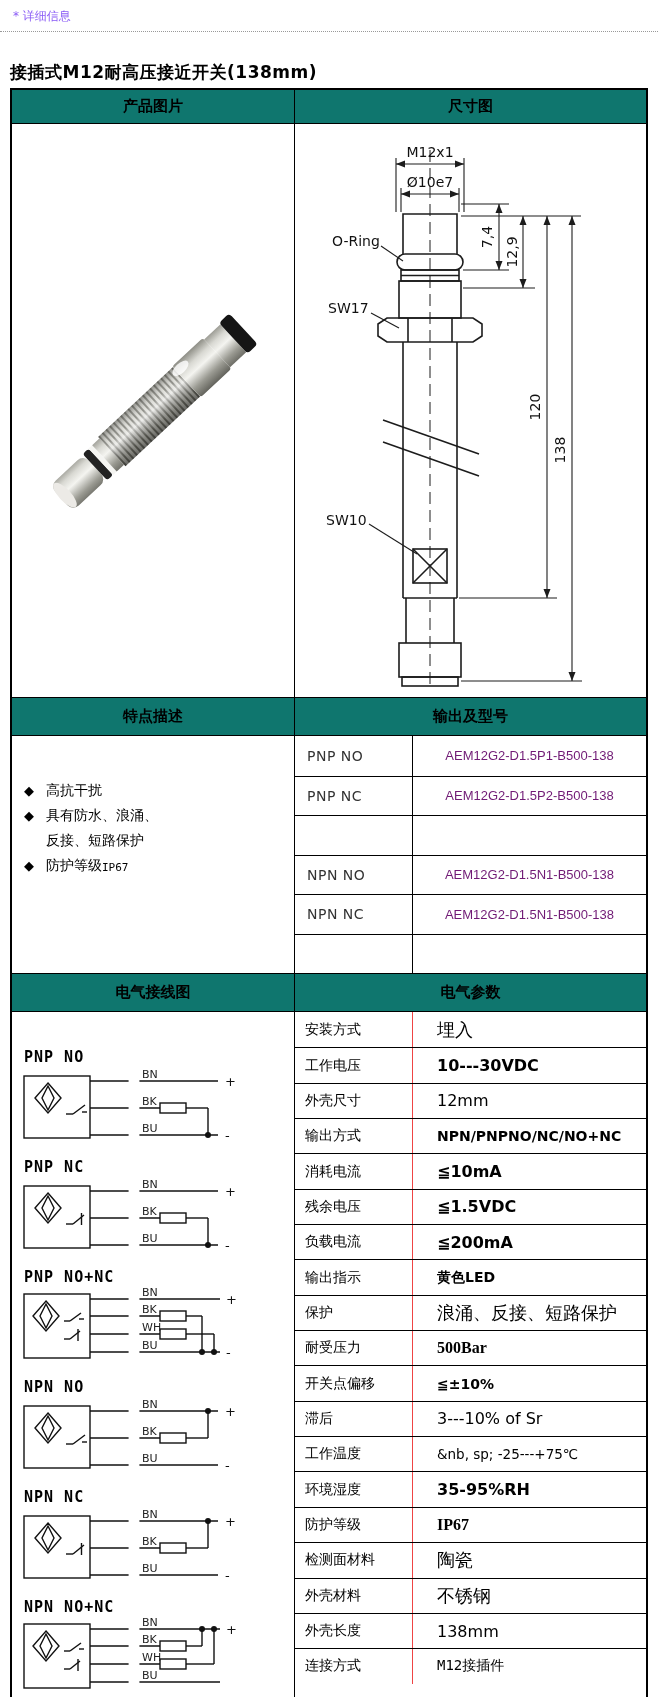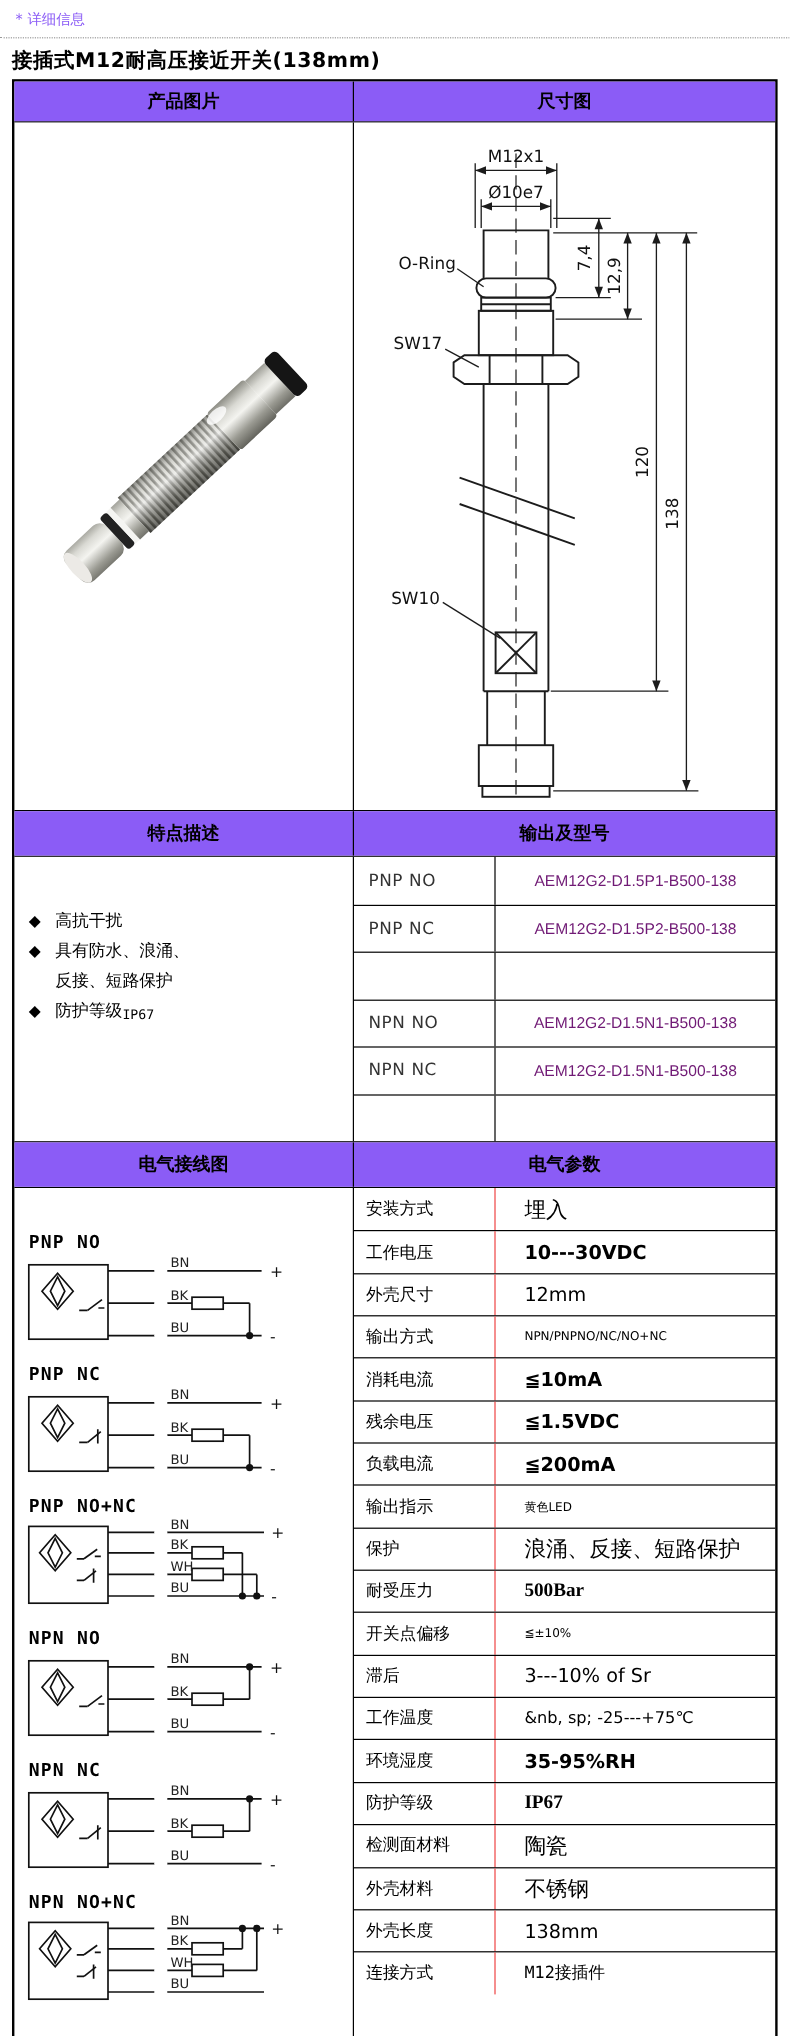--- a/index.html
+++ b/index.html
@@ -1,24 +1,24 @@
 <!DOCTYPE html>
 <html><head>
 <meta charset="utf-8">
 <style>
   html,body{margin:0;padding:0;background:#fff;}
   body{width:658px;font-family:"DejaVu Sans","Liberation Sans",sans-serif;color:#000;}
   .note{font-size:12px;color:#8b5cf6;padding:8px 0 6px 13px;}
   .dotline{border-top:1px dotted #999;height:0;}
-  .title{font-size:17px;font-weight:bold;padding:7px 0 4px 10px;letter-spacing:.5px;}
+  .title{font-size:17px;font-weight:bold;padding:7px 0 4px 10px;letter-spacing:.5px;margin-top:22px;}
   .main-table{margin:0 10px;border:2px solid #000;background:#fff;}
   .trow{display:grid;grid-template-columns:283px 1fr;}
   .bt{border-top:1px solid #000;}
   .cl{border-right:1px solid #000;}
-  .hdr{background:#8b5cf6;text-align:center;font-weight:bold;font-size:15px;display:flex;align-items:center;justify-content:center;}
+  .hdr{background:#0f766e;text-align:center;font-weight:bold;font-size:15px;display:flex;align-items:center;justify-content:center;}
   .h1{height:33px;} .h2{height:37px;}
   .img-row{height:573px;}
   .photo-cell{overflow:hidden;}
   .dim-cell{overflow:hidden;}
   
   .feat-cell{padding-top:42px;font-size:14px;line-height:25px;}
   .fline{display:flex;padding-left:12px;}
   .fbullet{width:22px;font-size:13px;}
   .fsuffix{font-size:11px;font-family:"DejaVu Sans Mono",monospace;align-self:center;padding-top:2px;}
   
@@ -30,21 +30,21 @@
   .omodel{display:flex;align-items:center;justify-content:center;font-family:Liberation Sans, sans-serif;font-size:13px;color:#701a75;}
   
   .elec-section{height:707px;}
   .elec-table{display:grid;grid-auto-rows:35.35px;}
   .erow{display:grid;grid-template-columns:118px 1fr;}
   .erow + .erow{border-top:1px solid #000;}
   .elabel{border-right:1px solid #ef4444;display:flex;align-items:center;padding-left:10px;font-size:14px;}
   .evalue{display:flex;align-items:center;padding-left:24px;font-size:18px;}
   .v-mono{font-family:"DejaVu Sans Mono","Liberation Mono",monospace;font-size:14px;}
   .v-bold{font-weight:bold;font-size:16px;}
-  .v-bold15{font-weight:normal;font-size:10px;}
+  .v-bold15{font-weight:bold;font-size:14px;}
   .v-boldserif{font-weight:bold;font-family:Liberation Serif, serif;font-size:16px;}
   .v-big{font-size:16px;}
   .v-small{font-size:13.5px;}
   
   .wire-cell{padding-top:36px;}
   .wblock{margin:0 0 6px 10px;}
   .wtitle{font-family:"DejaVu Sans Mono","Liberation Mono",monospace;font-weight:bold;font-size:15px;letter-spacing:1px;margin:0 0 1px 2px;height:19px;}
   .wln line,.wln rect,.wln polygon,.wln path{stroke:#111;stroke-width:1.4;fill:none;}
   .wln .res{fill:#fff;}
   .wln .term{stroke-width:2.1;fill:#fff;}

